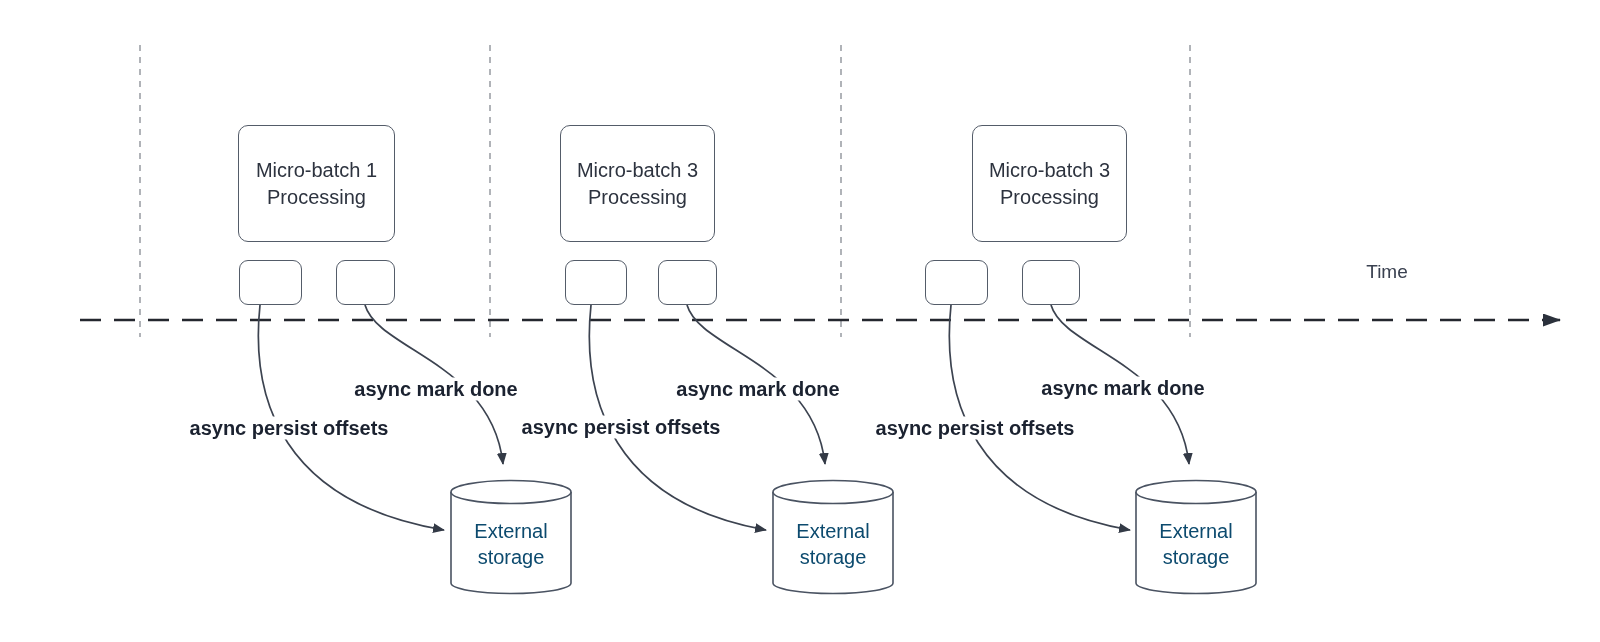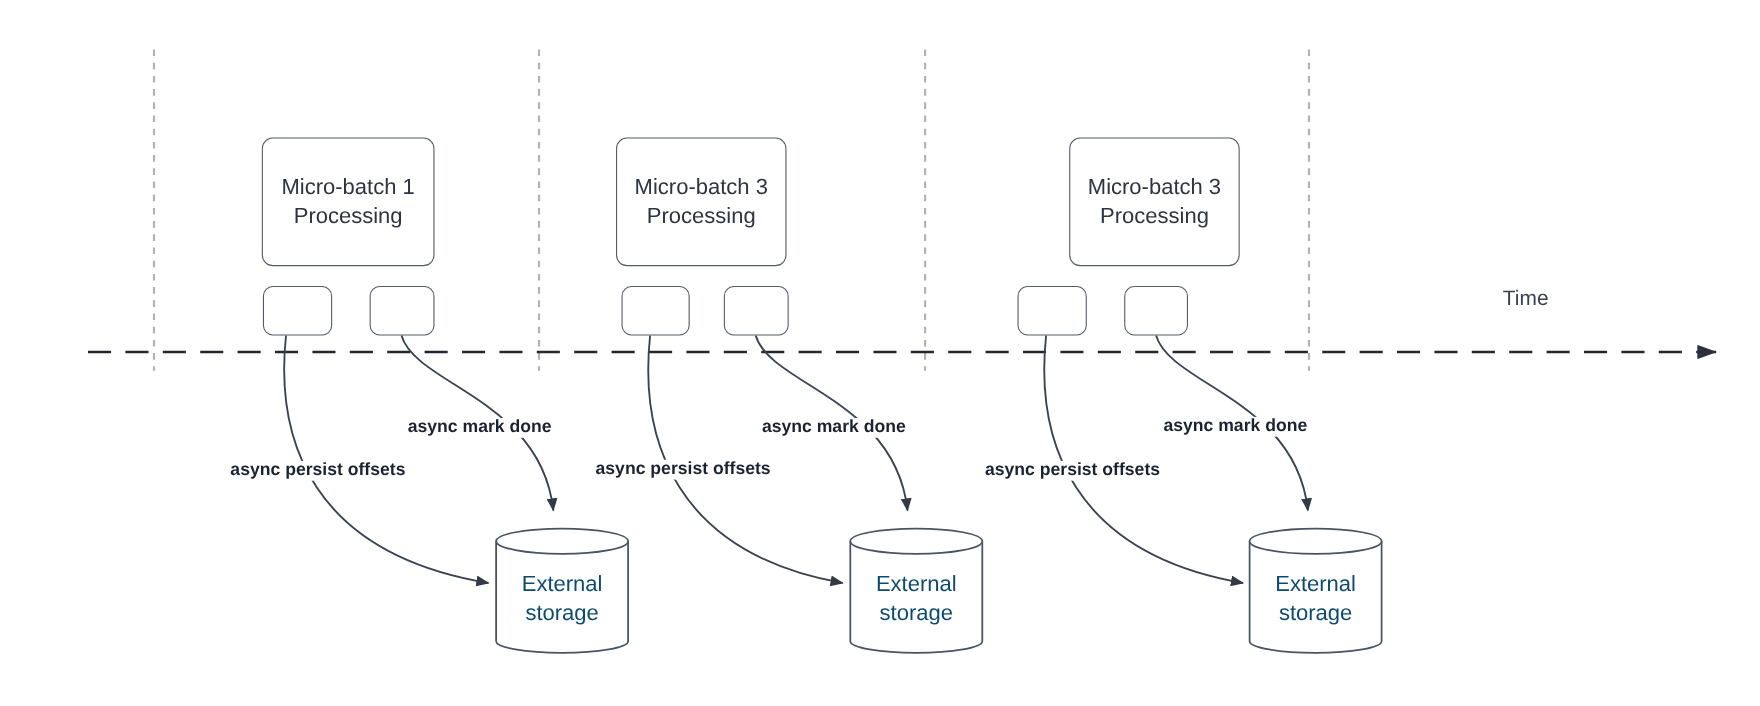--- a/index.html
+++ b/index.html
@@ -11,21 +11,21 @@
   .node{
     position:absolute;box-sizing:border-box;background:#ffffff;
     border:1.6px solid #545c69;border-radius:10px;
     display:flex;align-items:center;justify-content:center;text-align:center;
   }
   .process{font-size:20px;line-height:1.35;color:#2d333f;}
   .process span{display:block;width:140px;}
   .smallbox{border-radius:9px;}
   .flow-label{
     position:absolute;transform:translate(-50%,-50%);
-    font-size:16px;font-weight:bold;color:#1b2230;white-space:nowrap;
+    font-size:20px;font-weight:bold;color:#1b2230;white-space:nowrap;
     background:#ffffff;padding:0 3px;
   }
   .storage-label{
     position:absolute;transform:translate(-50%,-50%);
     width:100px;text-align:center;font-size:20px;line-height:1.28;color:#0c4a6e;
   }
   .time-label{
     position:absolute;transform:translate(-50%,-50%);
     font-size:19px;color:#3a4150;
   }

